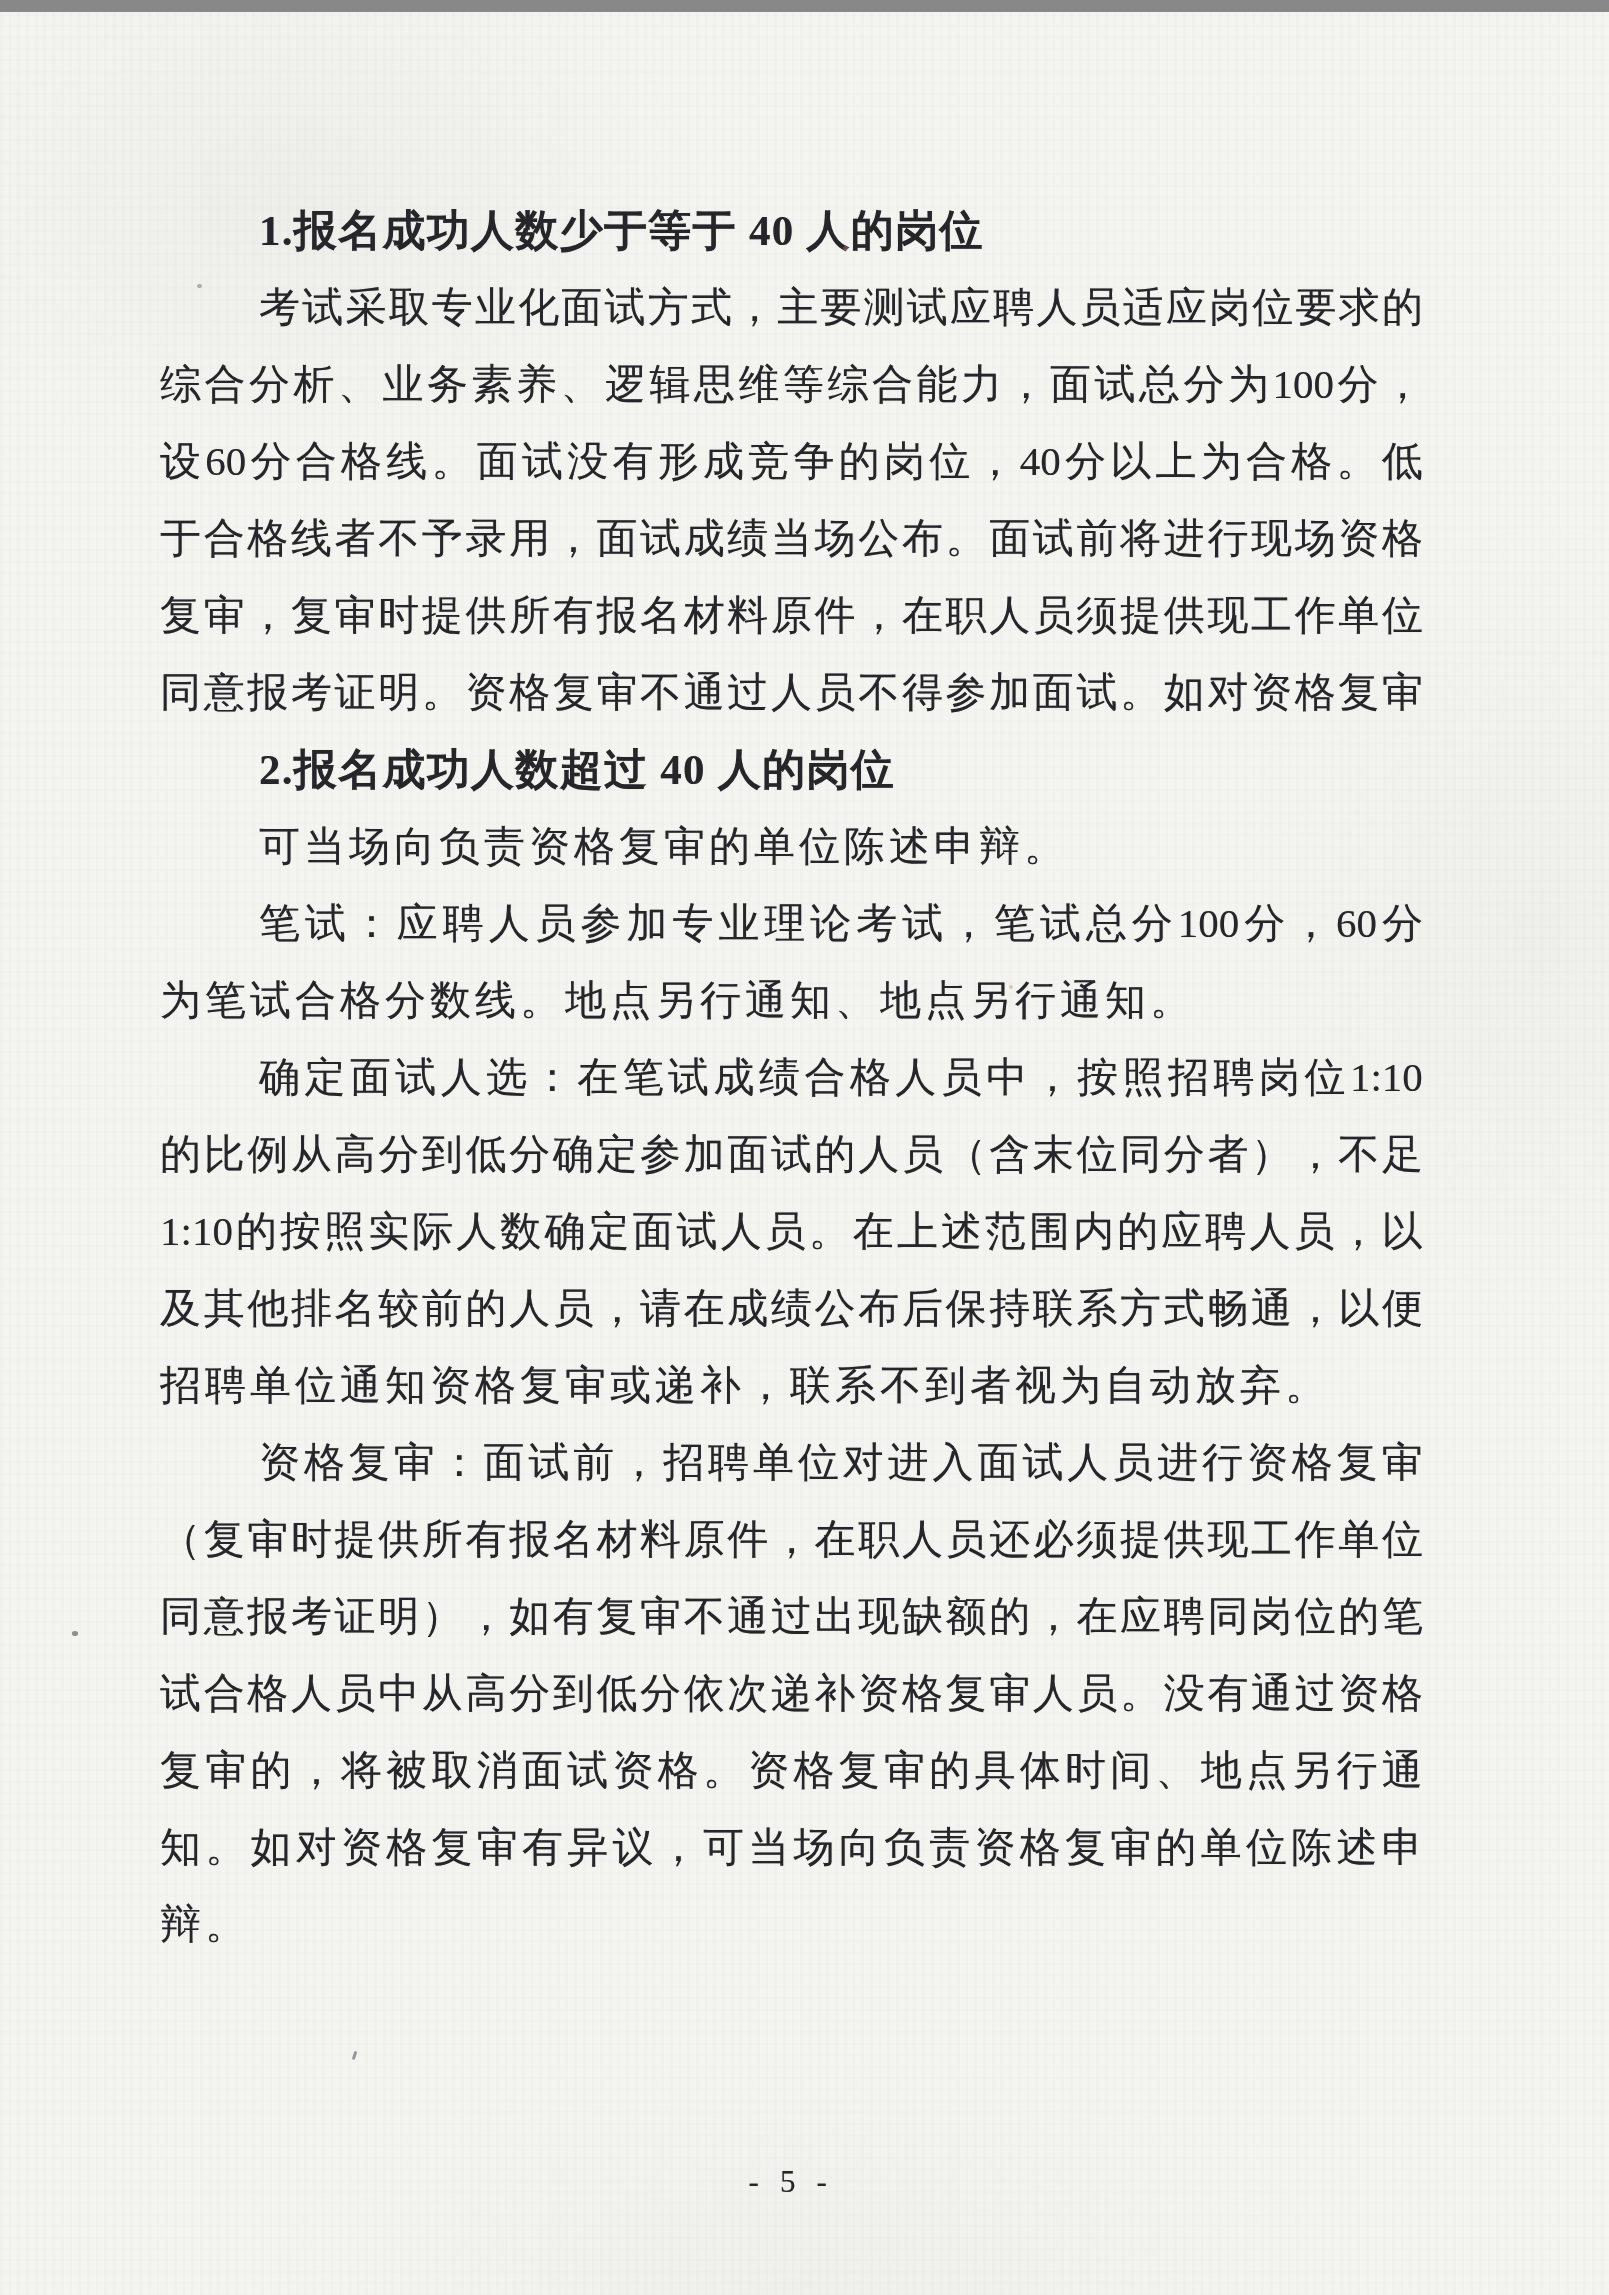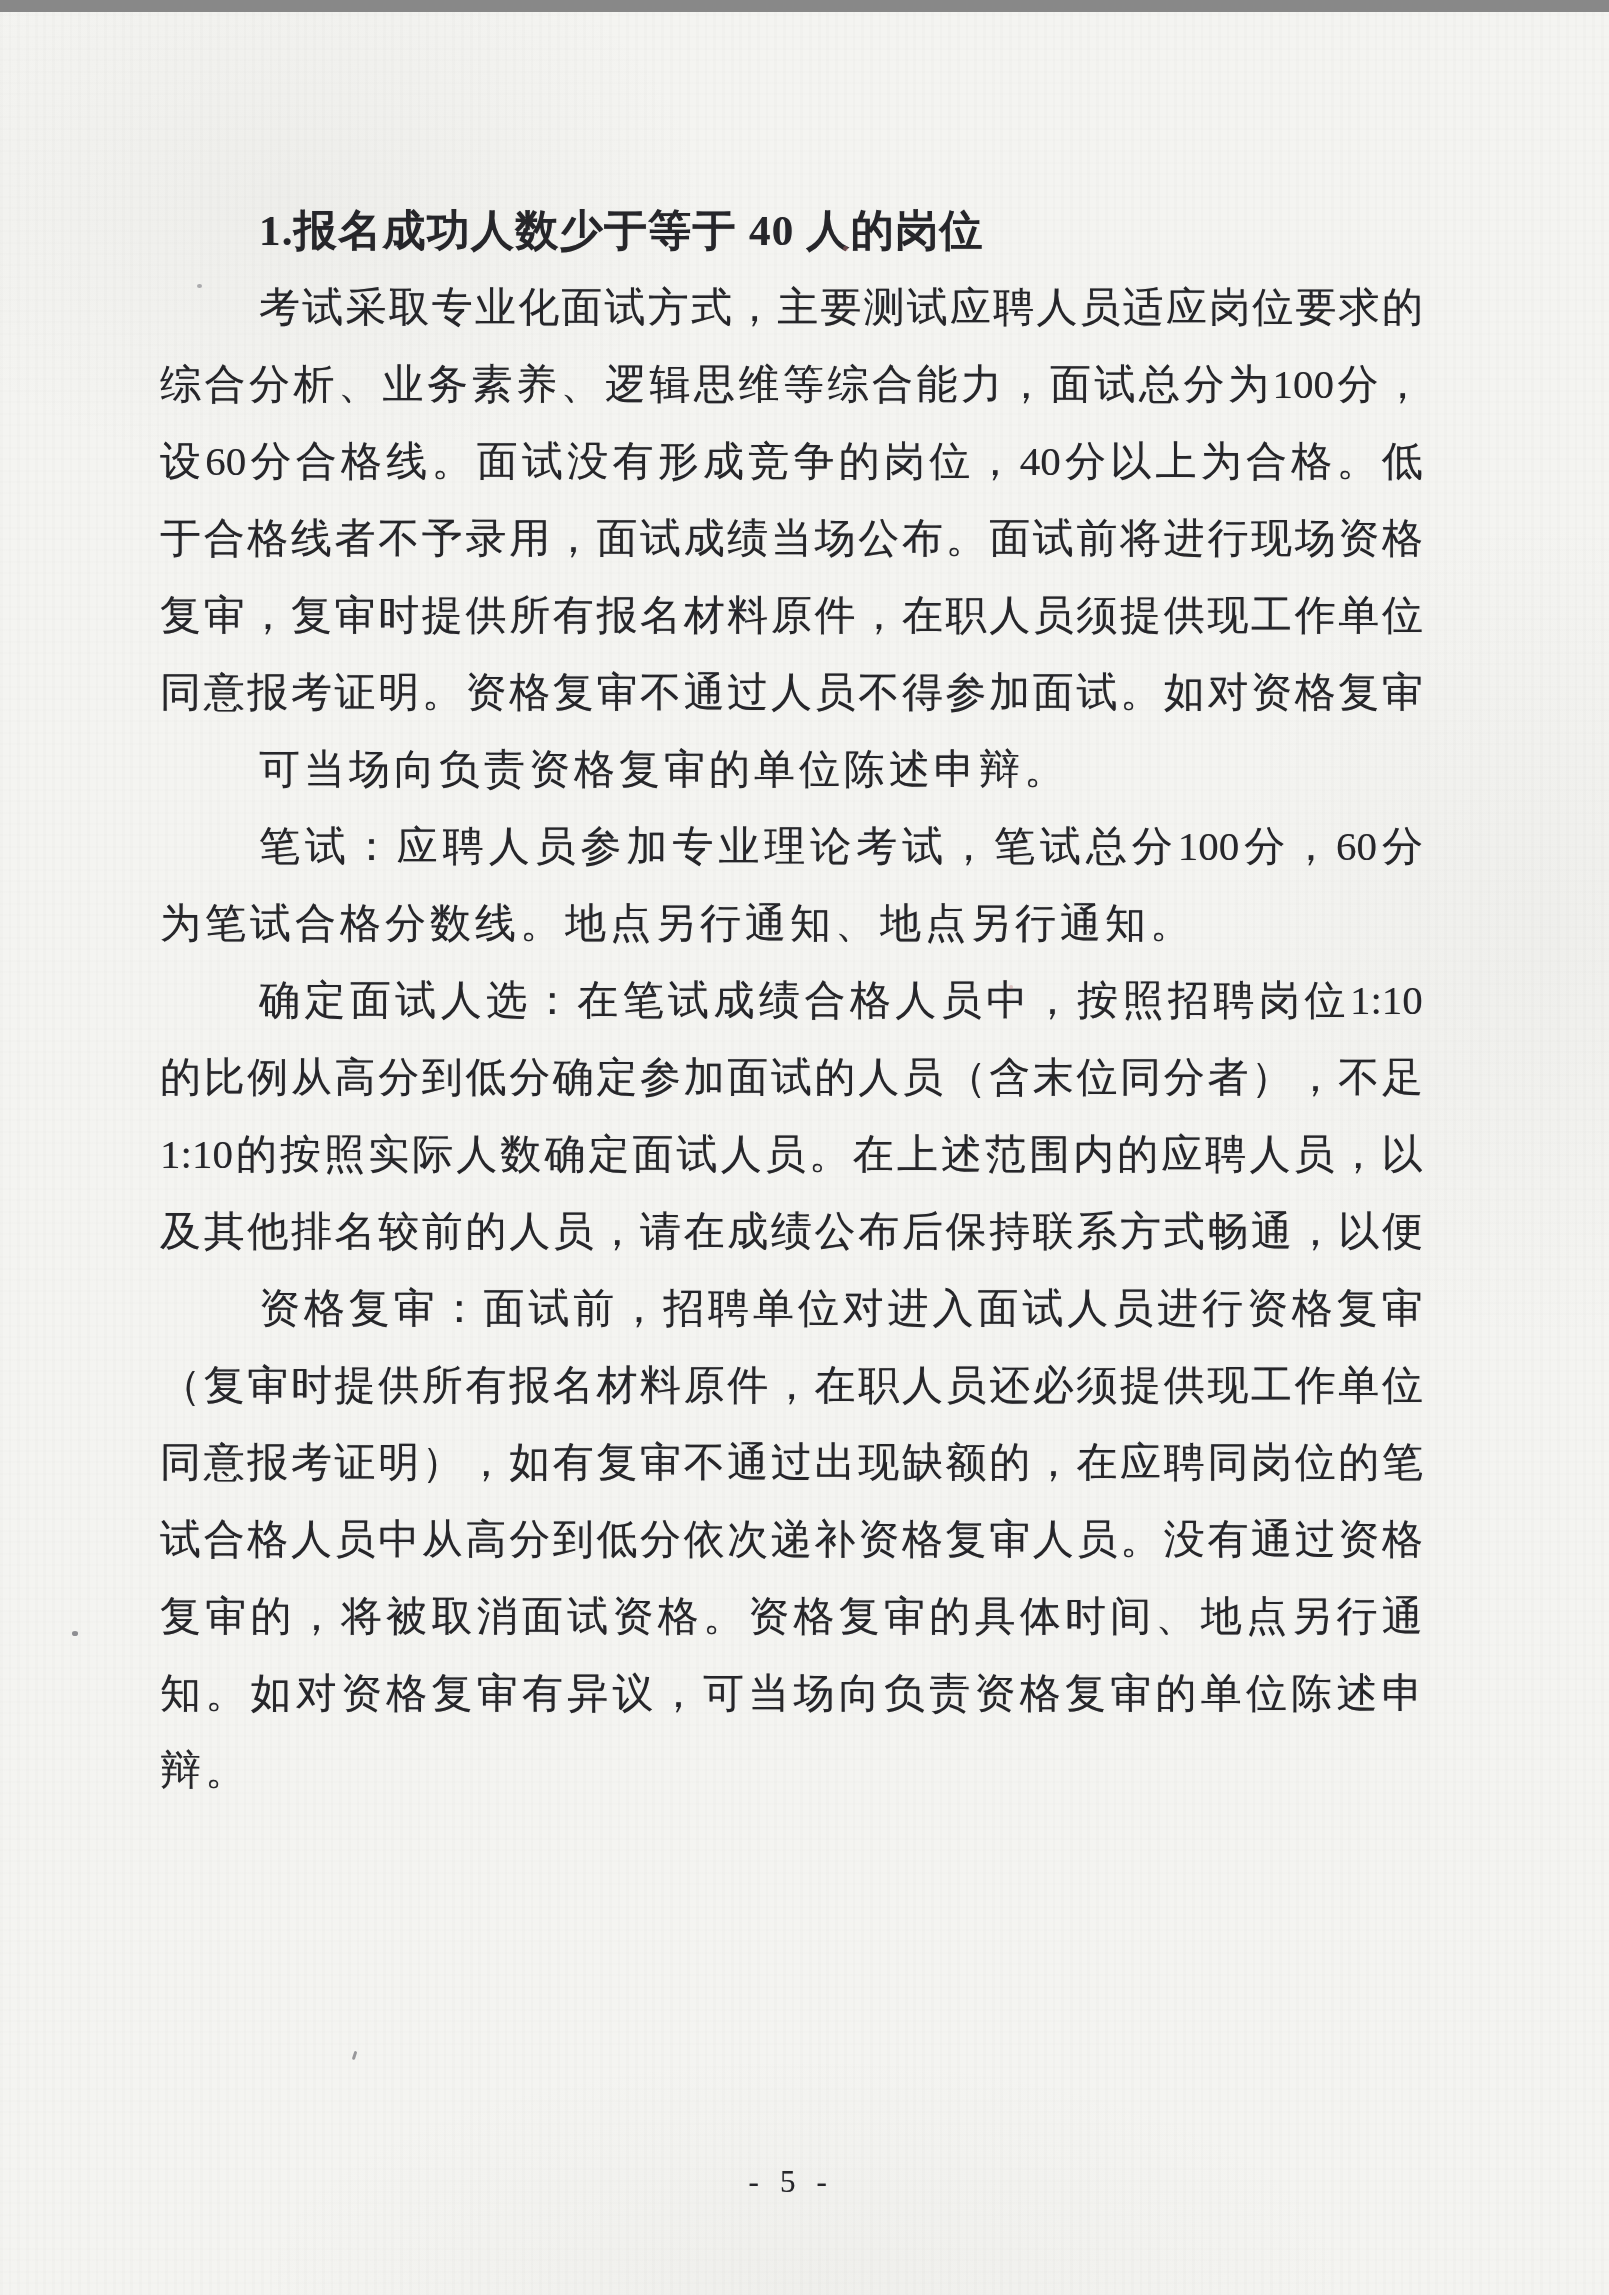--- a/index.html
+++ b/index.html
@@ -259,20 +259,21 @@
         <span>面</span>
         <span>试</span>
         <span>。</span>
         <span>如</span>
         <span>对</span>
         <span>资</span>
         <span>格</span>
         <span>复</span>
         <span>审</span>
       </div>
+      <div class="line heading indent">2.报名成功人数超过 40 人的岗位</div>
       <div class="line indent">可当场向负责资格复审的单位陈述申辩。</div>
       <div class="line justify indent">
         <span>笔</span>
         <span>试</span>
         <span>：</span>
         <span>应</span>
         <span>聘</span>
         <span>人</span>
         <span>员</span>
         <span>参</span>
@@ -407,20 +408,21 @@
         <span>联</span>
         <span>系</span>
         <span>方</span>
         <span>式</span>
         <span>畅</span>
         <span>通</span>
         <span>，</span>
         <span>以</span>
         <span>便</span>
       </div>
+      <div class="line">招聘单位通知资格复审或递补，联系不到者视为自动放弃。</div>
       <div class="line justify indent">
         <span>资</span>
         <span>格</span>
         <span>复</span>
         <span>审</span>
         <span>：</span>
         <span>面</span>
         <span>试</span>
         <span>前</span>
         <span>，</span>

